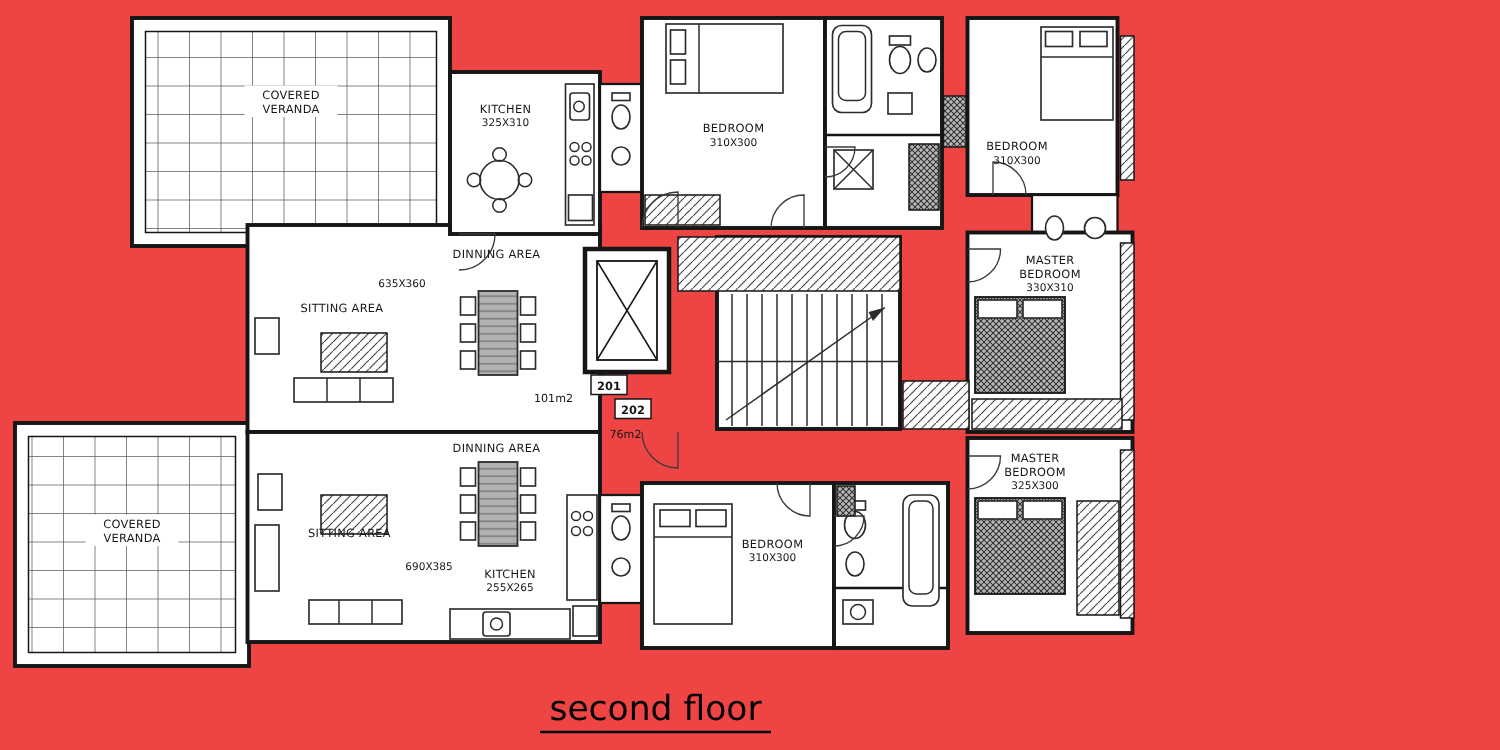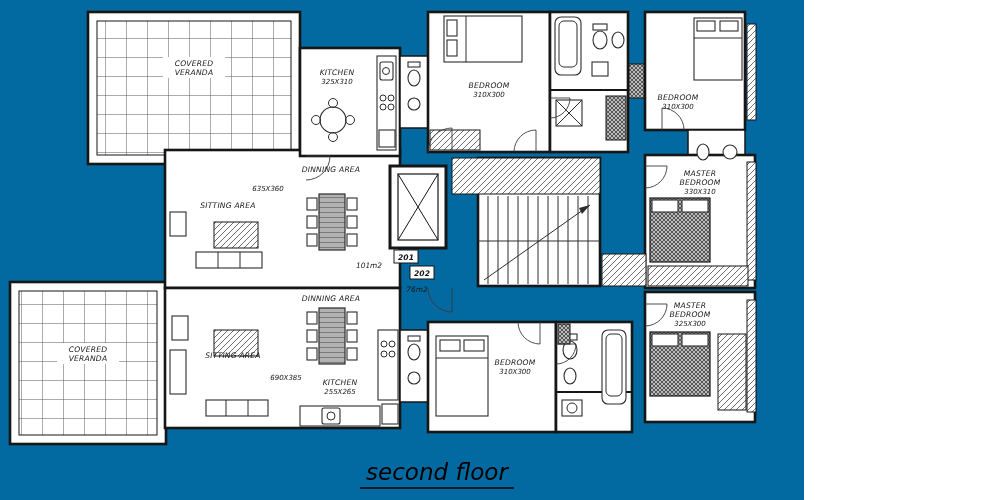--- a/index.html
+++ b/index.html
@@ -1,16 +1,16 @@
 <!DOCTYPE html>
 <html><head>
 <meta charset="utf-8">
 <style>
   html,body{margin:0;padding:0;background:#fff;}
-  .page{width:804px;height:500px;background:#0369a1;position:relative;overflow:hidden;font-style:italic;}
+  .page{width:1000px;height:500px;background:#ef4444;position:relative;overflow:hidden;}
   svg{display:block;}
   text{font-family:"DejaVu Sans", sans-serif; fill:#161616;}
   .lbl{font-size:7.6px;text-anchor:middle;letter-spacing:.2px;}
   .dim{font-size:7px;text-anchor:middle;}
   .unit{font-size:7.6px;text-anchor:middle;font-weight:bold;}
   .area{font-size:7.4px;text-anchor:middle;}
   .title-text{font-size:23px;text-anchor:middle;fill:#000;}
   .wall{fill:#ffffff;stroke:#161616;stroke-width:2.6;}
   .wallthin{fill:#ffffff;stroke:#161616;stroke-width:1.5;}
   .furn{fill:#ffffff;stroke:#2c2c2c;stroke-width:1.1;}

